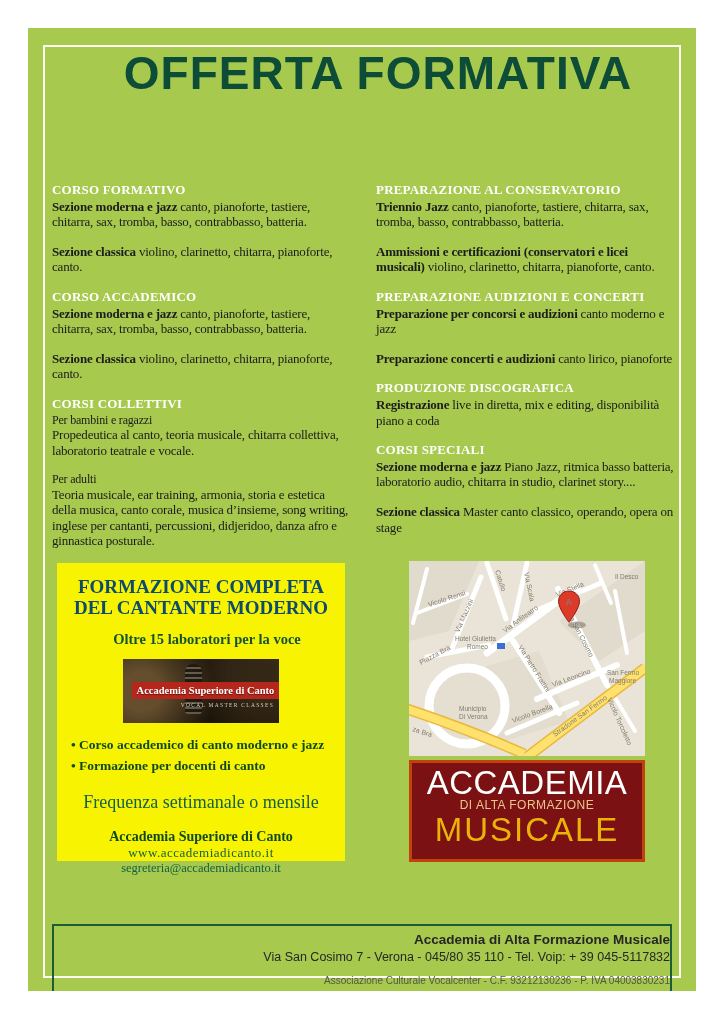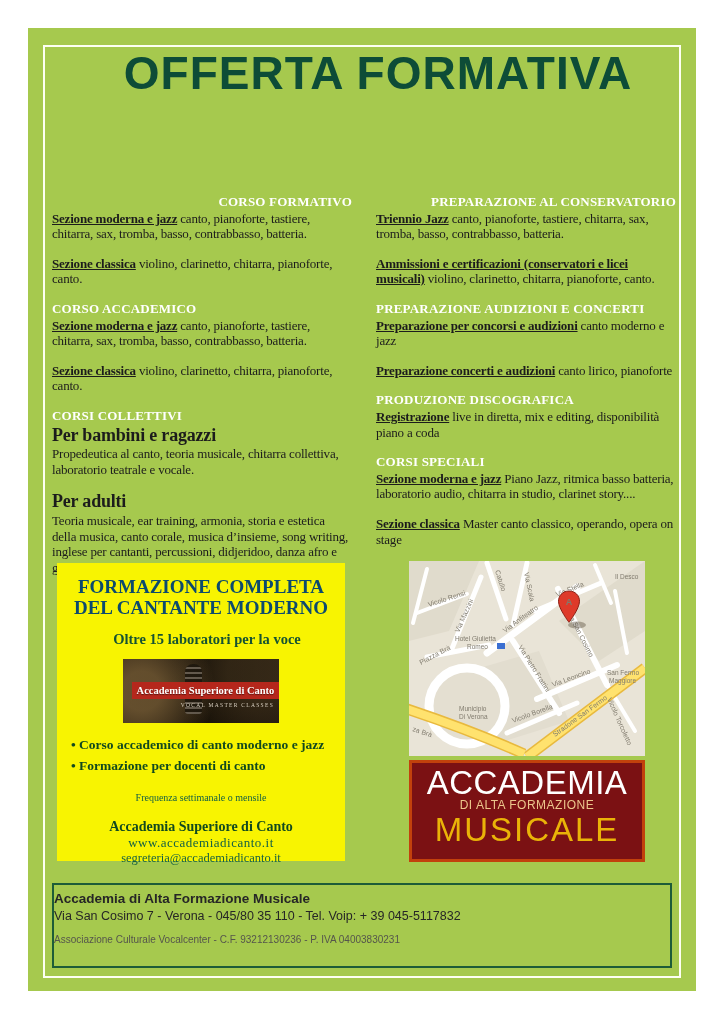--- a/index.html
+++ b/index.html
@@ -23,24 +23,24 @@
   }
   
   .columns{
     position:absolute;left:24px;top:150px;width:624px;display:flex;gap:24px;
   }
   .col{width:300px;color:#1c1c1c;font-size:13px;line-height:1.2;letter-spacing:-0.2px;}
   .sec-h{
     font-weight:bold;color:#ffffff;font-size:13px;letter-spacing:0.2px;
     margin:9px 0 1px 0;
   }
-  .sec-h.first{margin-top:16px;text-align:right;}
+  .sec-h.first{margin-top:4px;}
   .item{margin:0 0 14px 0;}
-  .lead{font-weight:bold;text-decoration:underline;}
-  .lead-block{font-weight:bold;display:block;font-size:18px;}
+  .lead{font-weight:bold;}
+  .lead-block{font-weight:normal;display:block;font-size:12px;}
   
   .promo{
     position:absolute;left:29px;top:535px;width:288px;height:298px;
     background:#f8f401;color:#14502f;text-align:center;
   }
   .promo-title{font-weight:bold;font-size:19px;line-height:1.1;margin-top:14px;color:#0c4a6e;}
   .promo-sub{font-weight:bold;font-size:14.5px;margin-top:12px;color:#155233;padding-left:12px;}
   .banner{
     position:relative;width:156px;height:64px;margin:11px auto 0 auto;
     background:#16100a;overflow:hidden;
@@ -63,41 +63,41 @@
     color:#ffffff;font-weight:bold;font-size:10.5px;line-height:17px;text-align:center;
     text-shadow:0 1px 1px rgba(0,0,0,.5);
   }
   .banner-sub{
     position:absolute;right:5px;top:43px;font-family:"Liberation Serif",serif;
     font-size:5.5px;letter-spacing:1.3px;color:#d8cfc0;
   }
   .bullets{margin-top:14px;text-align:left;padding-left:14px;}
   .bullet{font-weight:bold;font-size:13.5px;color:#11491f;margin-bottom:5px;}
   .bullet::before{content:"• ";}
-  .promo-freq{margin-top:18px;font-size:10px;color:#156045;}
+  .promo-freq{margin-top:18px;font-size:18px;color:#156045;}
   .promo-org{margin-top:16px;font-weight:bold;font-size:14px;color:#11491f;}
   .promo-url{font-size:13px;color:#156045;letter-spacing:0.5px;}
   .promo-mail{font-size:12.5px;color:#156045;}
   
   .map{
     position:absolute;left:381px;top:533px;width:236px;height:195px;background:#e9e4d7;
   }
   
   .logo{
     position:absolute;left:381px;top:732px;width:236px;height:102px;
     background:#7b1113;border:3px solid #c2410c;box-sizing:border-box;
     text-align:center;font-family:"Liberation Sans", sans-serif;overflow:hidden;
   }
   .logo-l1{color:#ffffff;font-size:33px;line-height:1.0;margin-top:3px;letter-spacing:0.5px;}
   .logo-l2{color:#ecc68c;font-size:12px;line-height:1.15;letter-spacing:0.5px;}
   .logo-l3{color:#eab308;font-size:33px;line-height:1.05;letter-spacing:2px;}
   
   .footer{
-    position:absolute;left:24px;top:855px;width:620px;height:85px;
-    border:2px solid #1d5c38;box-sizing:border-box;text-align:left;
+    position:absolute;left:24px;top:896px;width:620px;height:85px;
+    border:2px solid #1d5c38;box-sizing:border-box;text-align:right;
     font-family:"Liberation Sans", sans-serif;color:#262626;
   }
   .footer-org{font-weight:bold;font-size:13.5px;margin-top:6px;}
   .footer-line{font-size:12.5px;margin-top:3px;}
   .footer-legal{font-size:10px;color:#55554c;margin-top:11px;}
   svg text{font-family:"Liberation Sans", sans-serif;fill:#807b6e;}
 </style>
 </head>
 <body>
 

